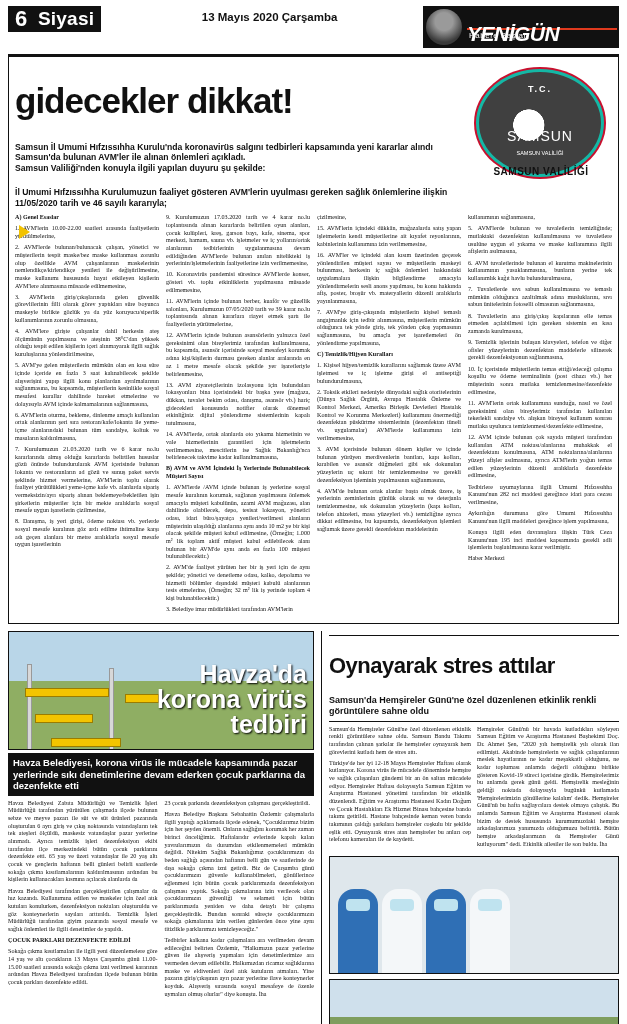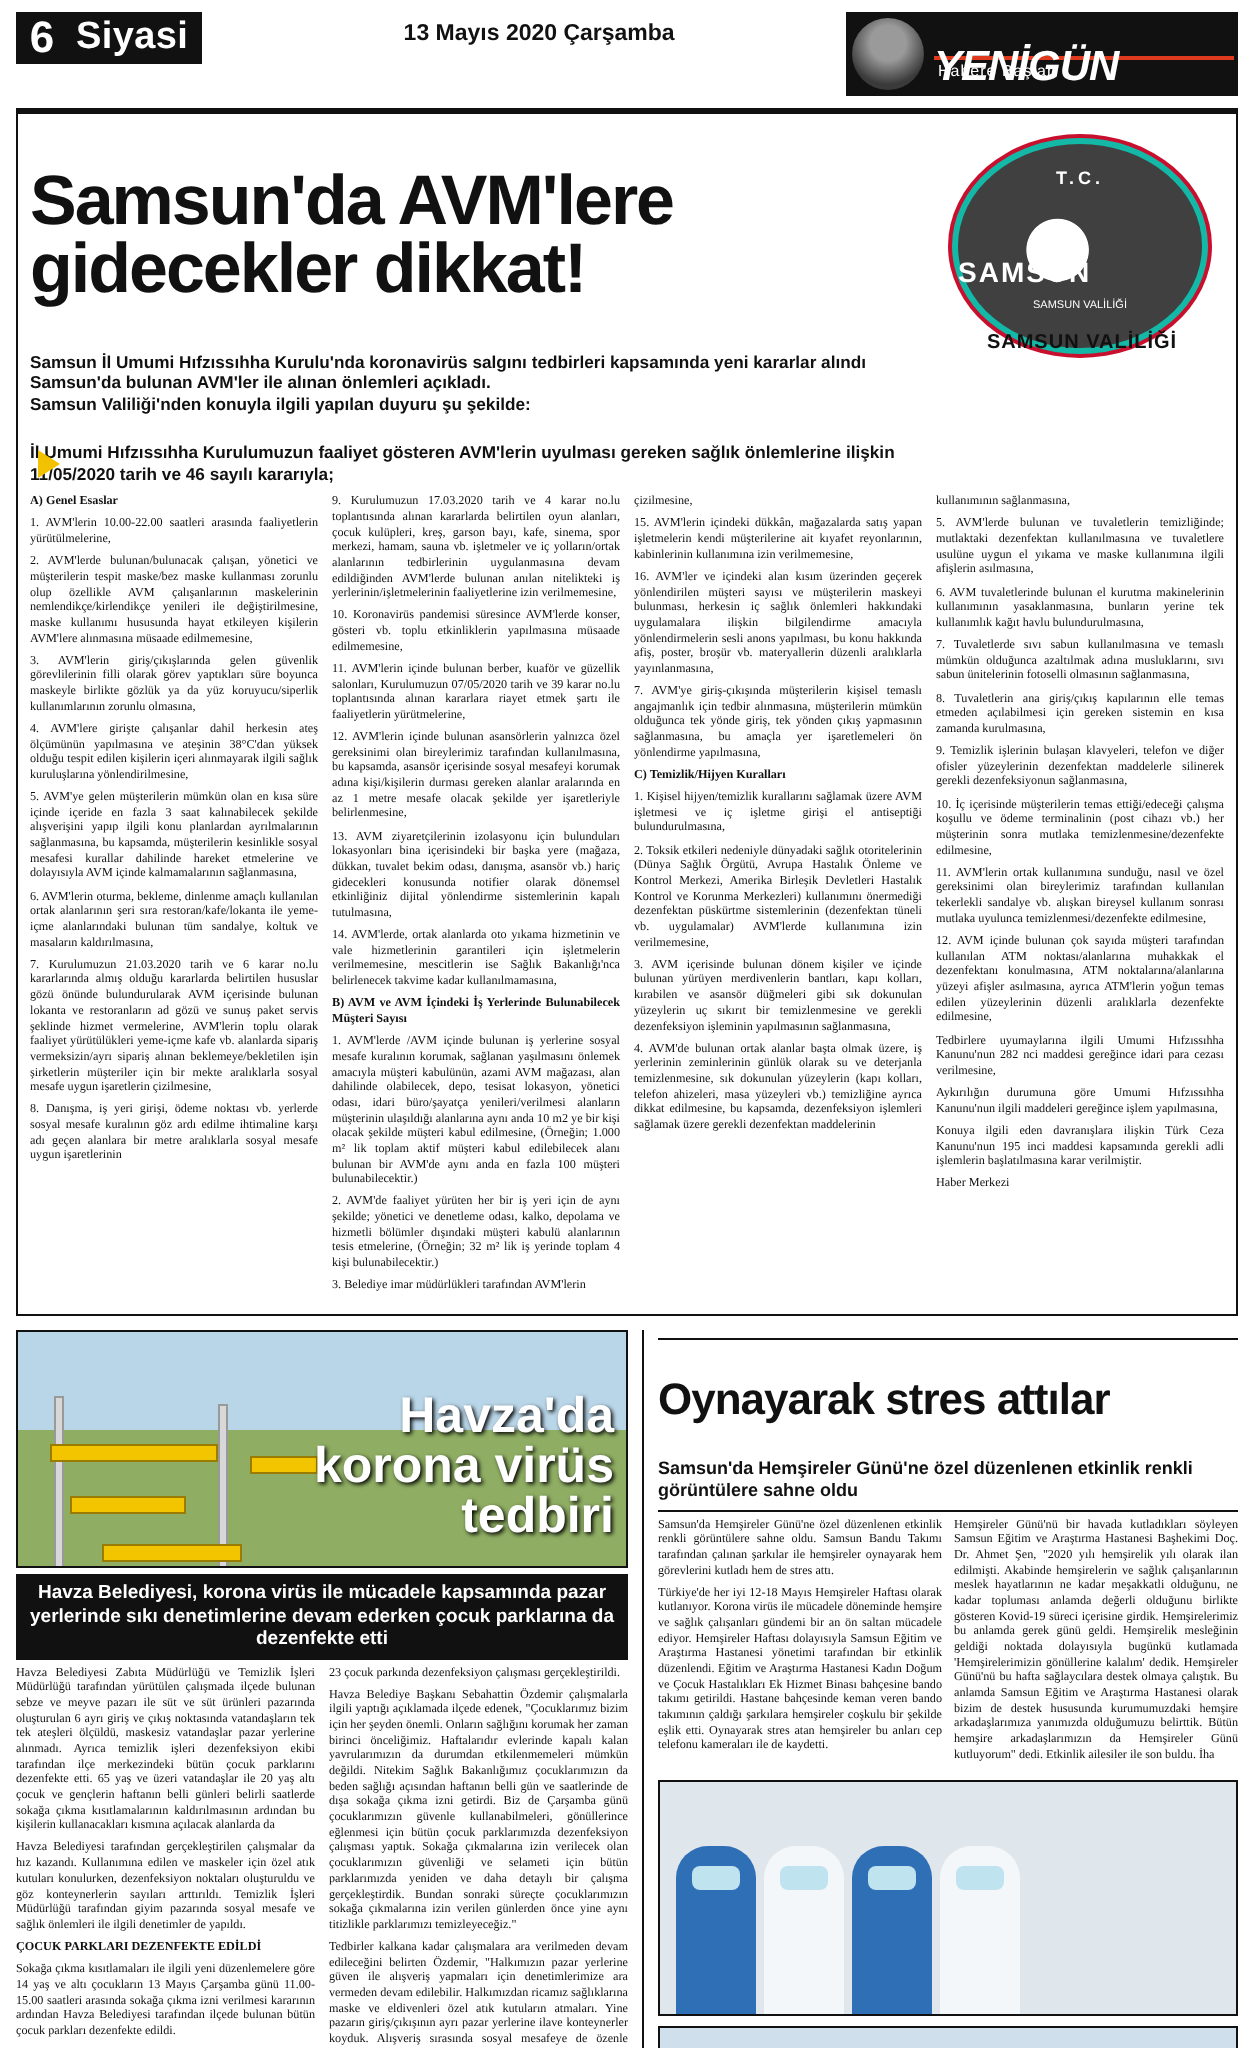--- a/index.html
+++ b/index.html
@@ -71,22 +71,22 @@
     display:flex; align-items:center; justify-content:center;
   }
   .spot .tc { position:absolute; top:12px; left:0; right:0; text-align:center;
     color:#fff; font-family:"Liberation Sans", sans-serif; font-size:9px; font-weight:bold; letter-spacing:2px;}
   .spot .horse { width:56px; height:40px; margin-top:4px;
     background:#fff;
     -webkit-mask:radial-gradient(circle at 30% 50%, #000 35%, transparent 36%);
     border-radius:6px;
   }
   .spot .samsun {
-    position:absolute; left:0; right:0; bottom:30px; text-align:left;
-    color:#fff; font-family:"Liberation Sans", sans-serif; font-weight:bold;
+    position:absolute; left:0; right:0; bottom:30px; text-align:center;
+    color:#fff; font-family:"Liberation Sans", sans-serif; font-weight:normal;
     font-size:14px; letter-spacing:1px;
   }
   .spot .valilik {
     position:absolute; left:0; right:0; bottom:2px; text-align:center;
     color:#111; font-family:"Liberation Sans", sans-serif; font-weight:bold;
     font-size:10px; letter-spacing:.5px;
   }
   .spot .motto {
     position:absolute; left:0; right:0; bottom:18px; text-align:center;
     color:#fff; font-size:5.5px; font-family:"Liberation Sans", sans-serif;
@@ -115,21 +115,21 @@
   .gym { position:absolute; left:8px; top:22px; width:150px; height:112px; }
   .gym .bar { position:absolute; background:#f3c400; border:1px solid #9a7c00; }
   .gym .pole { position:absolute; background:#d8d8d8; border:1px solid #999; }
   .photo-overlay-title {
     position:absolute; right:6px; top:30px; text-align:right;
     font-family:"Liberation Sans", sans-serif; font-weight:bold; color:#fff;
     font-size:25px; line-height:1.0; text-shadow:1px 1px 2px #000;
   }
   .bar-black {
     background:#111; color:#fff; font-family:"Liberation Sans", sans-serif;
-    font-weight:bold; font-size:9.5px; line-height:1.2; padding:4px 5px; margin-top:3px;text-align:center;
+    font-weight:bold; font-size:9.5px; line-height:1.2; padding:4px 5px; margin-top:3px;
   }
   .cols2 { display:flex; gap:7px; margin-top:4px; }
   .cols2 .col { font-size:6.1px; }
 
   
   .lower-right { flex:1; border-left:1px solid #111; padding-left:7px; position:relative; }
   .headline2 {
     font-family:"Liberation Sans", sans-serif; font-weight:bold; font-size:22px;
     line-height:1; letter-spacing:-.5px;
   }
@@ -177,21 +177,20 @@
       <div class="ring">
         <div class="tc">T.C.</div>
         <div class="horse"></div>
         <div class="samsun">SAMSUN</div>
         <div class="motto">SAMSUN VALİLİĞİ</div>
       </div>
       <div class="valilik">SAMSUN VALİLİĞİ</div>
     </div>
 
     <h1 class="headline">
-      <span>Samsun'da AVM'lere</span>
       <span class="l2">gidecekler dikkat!</span>
     </h1>
 
     <div class="deck">
       <div id="deck-text" style="white-space:pre-line">Samsun İl Umumi Hıfzıssıhha Kurulu'nda koronavirüs salgını tedbirleri kapsamında yeni kararlar alındı
 Samsun'da bulunan AVM'ler ile alınan önlemleri açıkladı.
 Samsun Valiliği'nden konuyla ilgili yapılan duyuru şu şekilde:</div>
       <div style="margin-top:14px">İl Umumi Hıfzıssıhha Kurulumuzun faaliyet gösteren AVM'lerin uyulması gereken sağlık önlemlerine ilişkin 11/05/2020 tarih ve 46 sayılı kararıyla;</div>
     </div>
 

